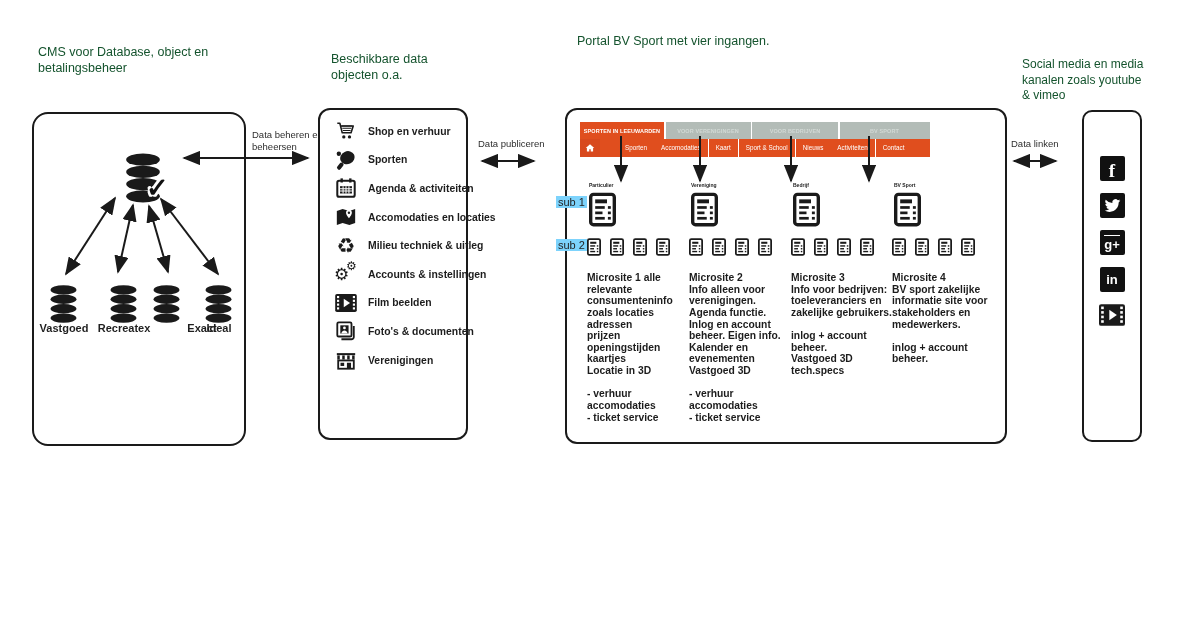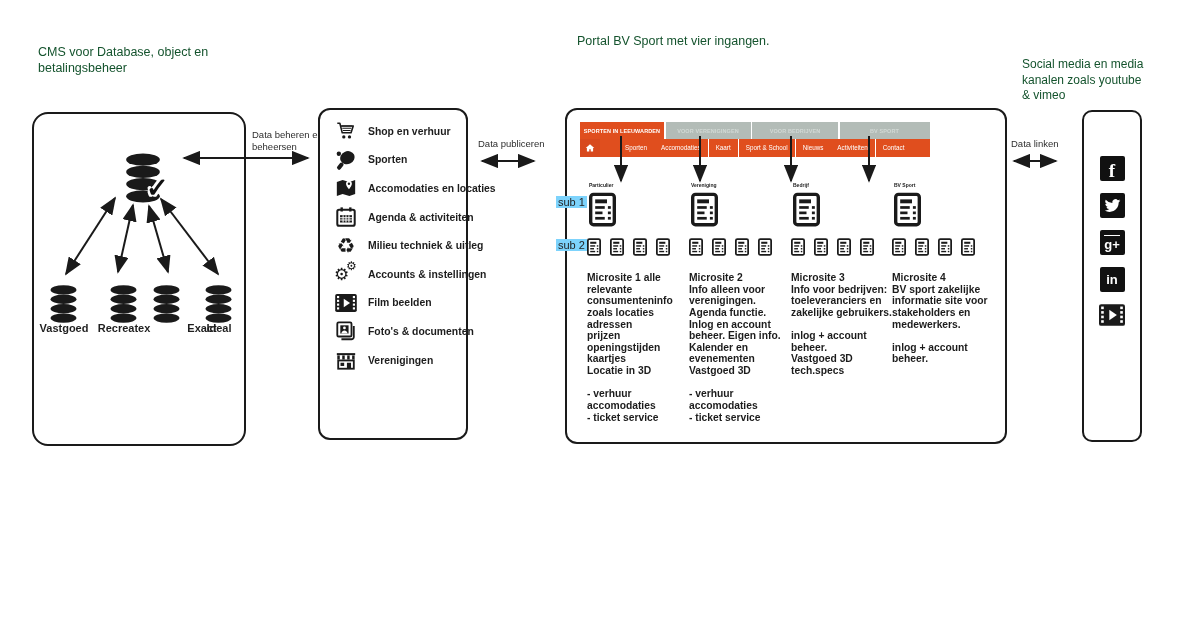--- a/index.html
+++ b/index.html
@@ -88,20 +88,21 @@
           <rect x="19.6" y="14.8" width="2.4" height="2.4"></rect>
         <path d="M9.5 5.2l7 4.8-7 4.8z"></path>
       </g>
     </symbol>
   </defs>
 </svg>
 
 <div class="canvas">
 
   <div class="abs h-title" style="left:38px;top:44px;width:182px;">CMS voor Database, object en betalingsbeheer</div>
+  <div class="abs h-title" style="left:331px;top:51px;width:110px;">Beschikbare data objecten o.a.</div>
   <div class="abs h-title" style="left:577px;top:33px;width:260px;">Portal BV Sport met vier ingangen.</div>
   <div class="abs h-title" style="left:1022px;top:57px;width:122px;font-size:12px;">Social media en media kanalen zoals youtube &amp; vimeo</div>
 
   <div class="abs small-label" style="left:252px;top:129px;width:80px;">Data beheren en beheersen</div>
   <div class="abs small-label" style="left:478px;top:138px;">Data publiceren</div>
   <div class="abs small-label" style="left:1011px;top:138px;">Data linken</div>
 
   <div class="box cms-box">
     <svg class="abs" style="left:86px;top:38px;width:46px;height:52px;">
         <use href="#sym-db"></use>
@@ -143,44 +144,44 @@
       <span class="obj-ic">
         <svg viewBox="0 0 24 24" width="22" height="22">
             <g fill="#1a1a1a">
               <ellipse cx="13.5" cy="9.5" rx="8" ry="7" transform="rotate(-25 13.5 9.5)"></ellipse>
               <rect x="3.5" y="14.5" width="4.5" height="8.5" rx="2" transform="rotate(38 5.75 18.75)"></rect>
               <circle cx="4.2" cy="5.2" r="2.4"></circle>
             </g>
           </svg>
       </span>
       <span class="obj-lbl">Sporten</span>
-    </div>
-    <div class="obj-row">
-      <span class="obj-ic">
-        <svg viewBox="0 0 24 24" width="22" height="22">
-            <path d="M2 5.5 8.3 3.2l7.4 2.3L22 3.2v15.3l-6.3 2.3-7.4-2.3L2 20.8z" fill="#1a1a1a"></path>
-            <path d="M15.2 4.2c1.8 0 3.2 1.4 3.2 3.2 0 2.4-3.2 6-3.2 6S12 9.8 12 7.4c0-1.8 1.4-3.2 3.2-3.2z" fill="#fff"></path>
-            <circle cx="15.2" cy="7.4" r="1.3" fill="#1a1a1a"></circle>
-          </svg>
-      </span>
-      <span class="obj-lbl">Accomodaties en locaties</span>
     </div>
     <div class="obj-row">
       <span class="obj-ic">
         <svg viewBox="0 0 24 24" width="22" height="22">
             <rect x="2.5" y="4" width="19" height="17.5" rx="2" fill="none" stroke="#1a1a1a" stroke-width="2.2"></rect>
             <rect x="6" y="1.5" width="2.6" height="4.5" fill="#1a1a1a"></rect>
             <rect x="15.4" y="1.5" width="2.6" height="4.5" fill="#1a1a1a"></rect>
             <rect x="5.5" y="10" width="13" height="8" fill="#1a1a1a"></rect>
             <g stroke="#fff" stroke-width="1.1">
               <path d="M5.5 12.7h13M5.5 15.4h13M8.8 10v8M12 10v8M15.2 10v8" fill="none"></path>
             </g>
           </svg>
       </span>
       <span class="obj-lbl">Agenda &amp; activiteiten</span>
+    </div>
+    <div class="obj-row">
+      <span class="obj-ic">
+        <svg viewBox="0 0 24 24" width="22" height="22">
+            <path d="M2 5.5 8.3 3.2l7.4 2.3L22 3.2v15.3l-6.3 2.3-7.4-2.3L2 20.8z" fill="#1a1a1a"></path>
+            <path d="M15.2 4.2c1.8 0 3.2 1.4 3.2 3.2 0 2.4-3.2 6-3.2 6S12 9.8 12 7.4c0-1.8 1.4-3.2 3.2-3.2z" fill="#fff"></path>
+            <circle cx="15.2" cy="7.4" r="1.3" fill="#1a1a1a"></circle>
+          </svg>
+      </span>
+      <span class="obj-lbl">Accomodaties en locaties</span>
     </div>
     <div class="obj-row">
       <span class="obj-ic">
           <span class="gl">♻</span>
         </span>
       <span class="obj-lbl">Milieu techniek &amp; uitleg</span>
     </div>
     <div class="obj-row">
       <span class="obj-ic">
         <span class="gear-big">⚙</span>

